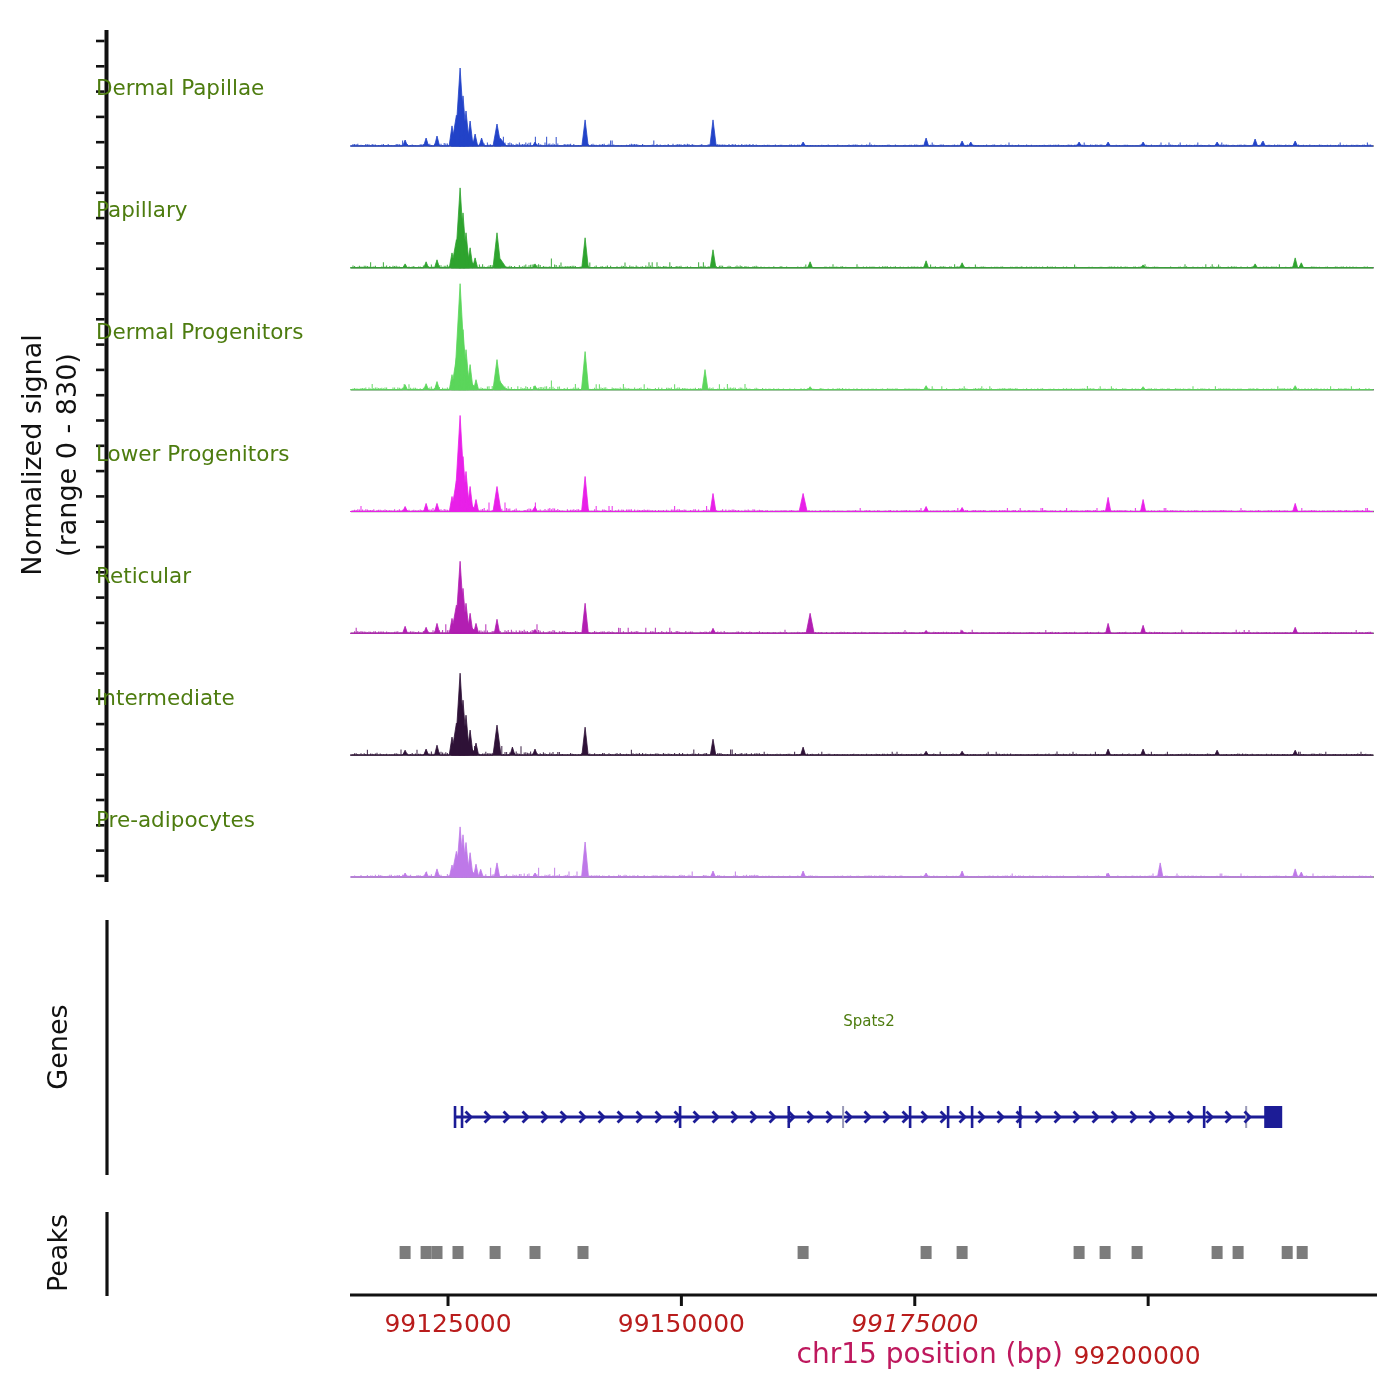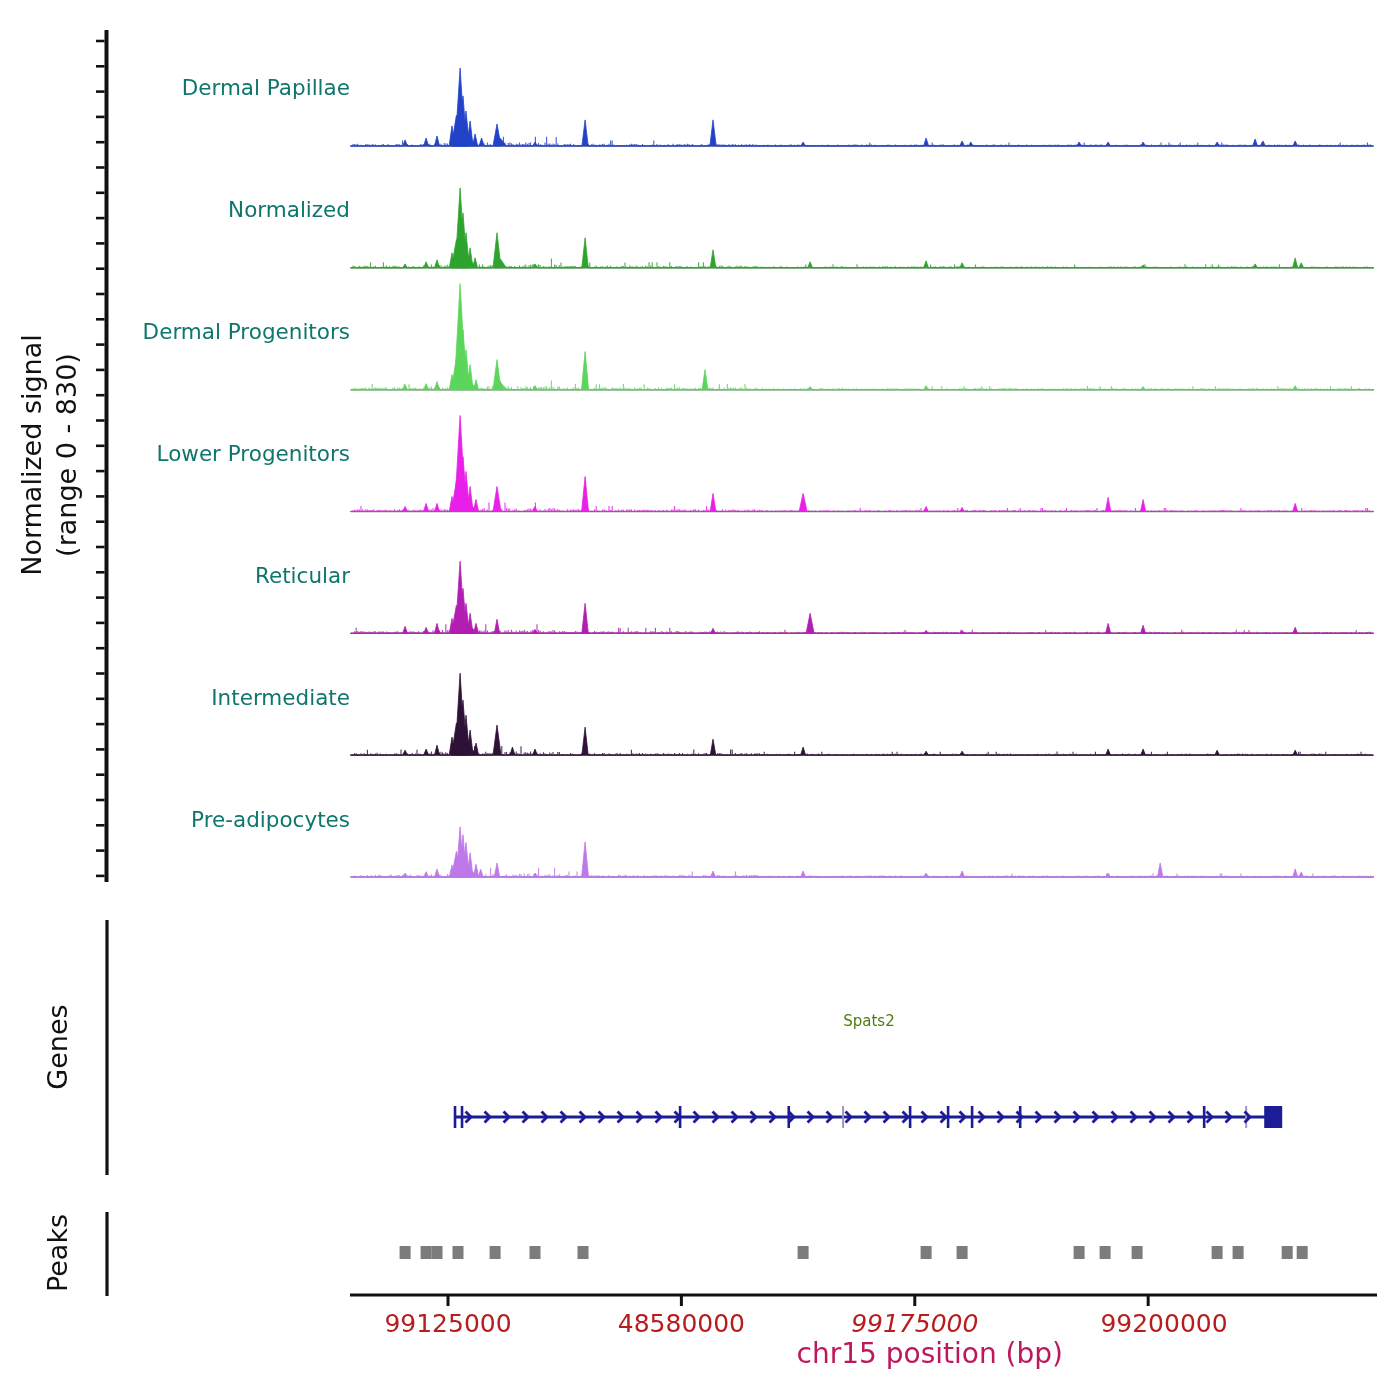--- a/index.html
+++ b/index.html
@@ -2,22 +2,22 @@
 <html><head>
 <meta charset="utf-8">
 <style>
   html,body{margin:0;padding:0;background:#fff;}
   body{font-family:"DejaVu Sans","Liberation Sans",sans-serif;}
   #fig{position:relative;width:1400px;height:1400px;background:#fff;overflow:hidden;}
   #plot-svg{position:absolute;left:0;top:0;}
   .rot{transform:rotate(-90deg);}
   .ylab{position:absolute;left:-98px;top:419px;width:296px;height:72px;
         font-size:27px;line-height:35px;color:#111;text-align:center;}
-  .tracklab{position:absolute;left:105px;width:245px;height:30px;
-        font-size:21.5px;color:#0f766e;text-align:right;white-space:nowrap;}
+  .tracklab{position:absolute;left:96px;width:245px;height:30px;
+        font-size:21.5px;color:#4d7c0f;text-align:left;white-space:nowrap;}
   .seclab{position:absolute;width:170px;height:36px;font-size:27px;color:#111;
         text-align:center;line-height:36px;}
   .genename{position:absolute;left:769px;top:1012px;width:200px;height:22px;
         font-size:15px;color:#4d7c0f;text-align:center;}
   .xtick{position:absolute;top:1309px;width:160px;font-size:25px;color:#b91c1c;
         text-align:center;}
   .xtitle{position:absolute;left:663px;top:1337px;width:400px;font-size:28px;
         color:#be185d;text-align:right;}
 </style>
 </head>
@@ -161,31 +161,31 @@
       <line x1="914.7768670309654" y1="1295" x2="914.7768670309654" y2="1306" stroke="#111" stroke-width="3"></line>
       <line x1="1148.155737704918" y1="1295" x2="1148.155737704918" y2="1306" stroke="#111" stroke-width="3"></line>
     </svg>
 
   <div class="ylab rot">
     <div>Normalized signal</div>
     <div>(range 0 - 830)</div>
   </div>
 
   <div class="tracklab" style="top:75px">Dermal Papillae</div>
-  <div class="tracklab" style="top:197px">Normalized</div>
+  <div class="tracklab" style="top:197px">Papillary</div>
   <div class="tracklab" style="top:319px">Dermal Progenitors</div>
   <div class="tracklab" style="top:441px">Lower Progenitors</div>
   <div class="tracklab" style="top:563px">Reticular</div>
   <div class="tracklab" style="top:685px">Intermediate</div>
   <div class="tracklab" style="top:807px">Pre-adipocytes</div>
 
   <div class="seclab rot" style="left:-27px;top:1029px">Genes</div>
   <div class="seclab rot" style="left:-27px;top:1235px">Peaks</div>
 
   <div class="genename">Spats2</div>
 
   <div class="xtick" style="left: 368.019px;">99125000</div>
-  <div class="xtick" style="left: 601.398px;">48580000</div>
+  <div class="xtick" style="left: 601.398px;">99150000</div>
   <div class="xtick" style="left: 834.777px; font-style: italic;">99175000</div>
-  <div class="xtick" style="left: 1084px;">99200000</div>
+  <div class="xtick" style="left: 1057px; margin-top: 32px;">99200000</div>
 
   <div class="xtitle">chr15 position (bp)</div>
 </div>
 
 </body></html>

